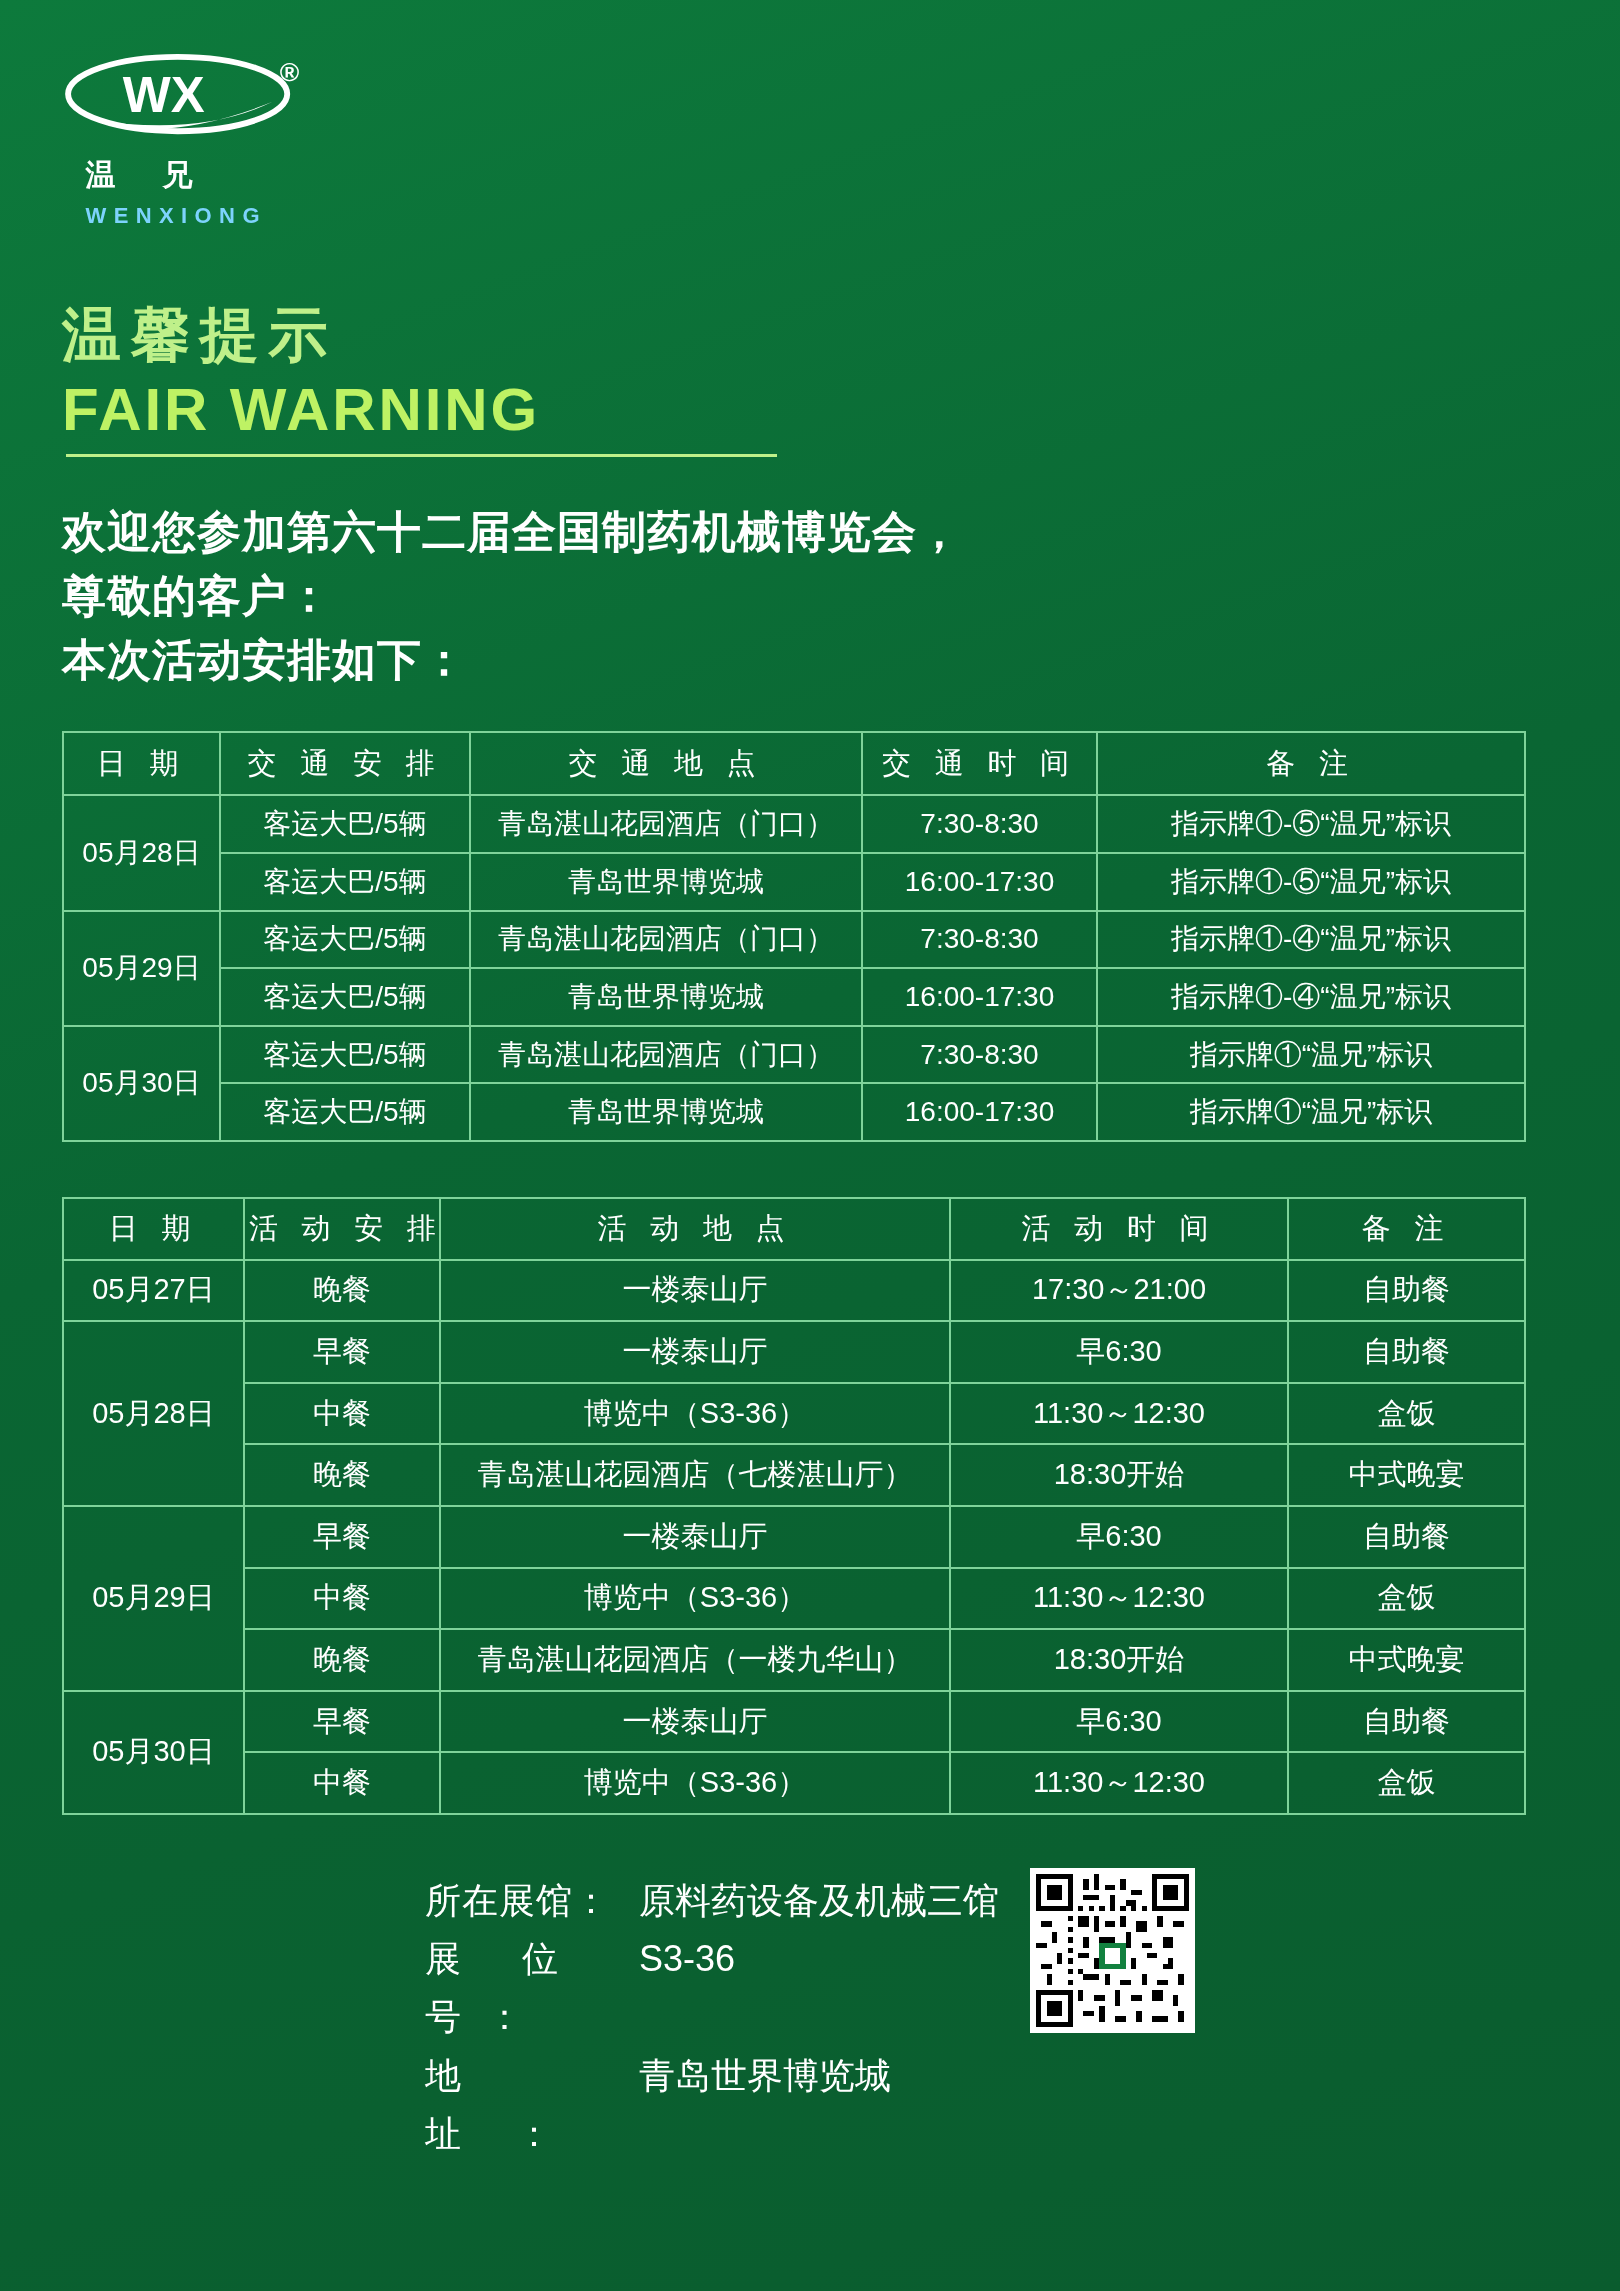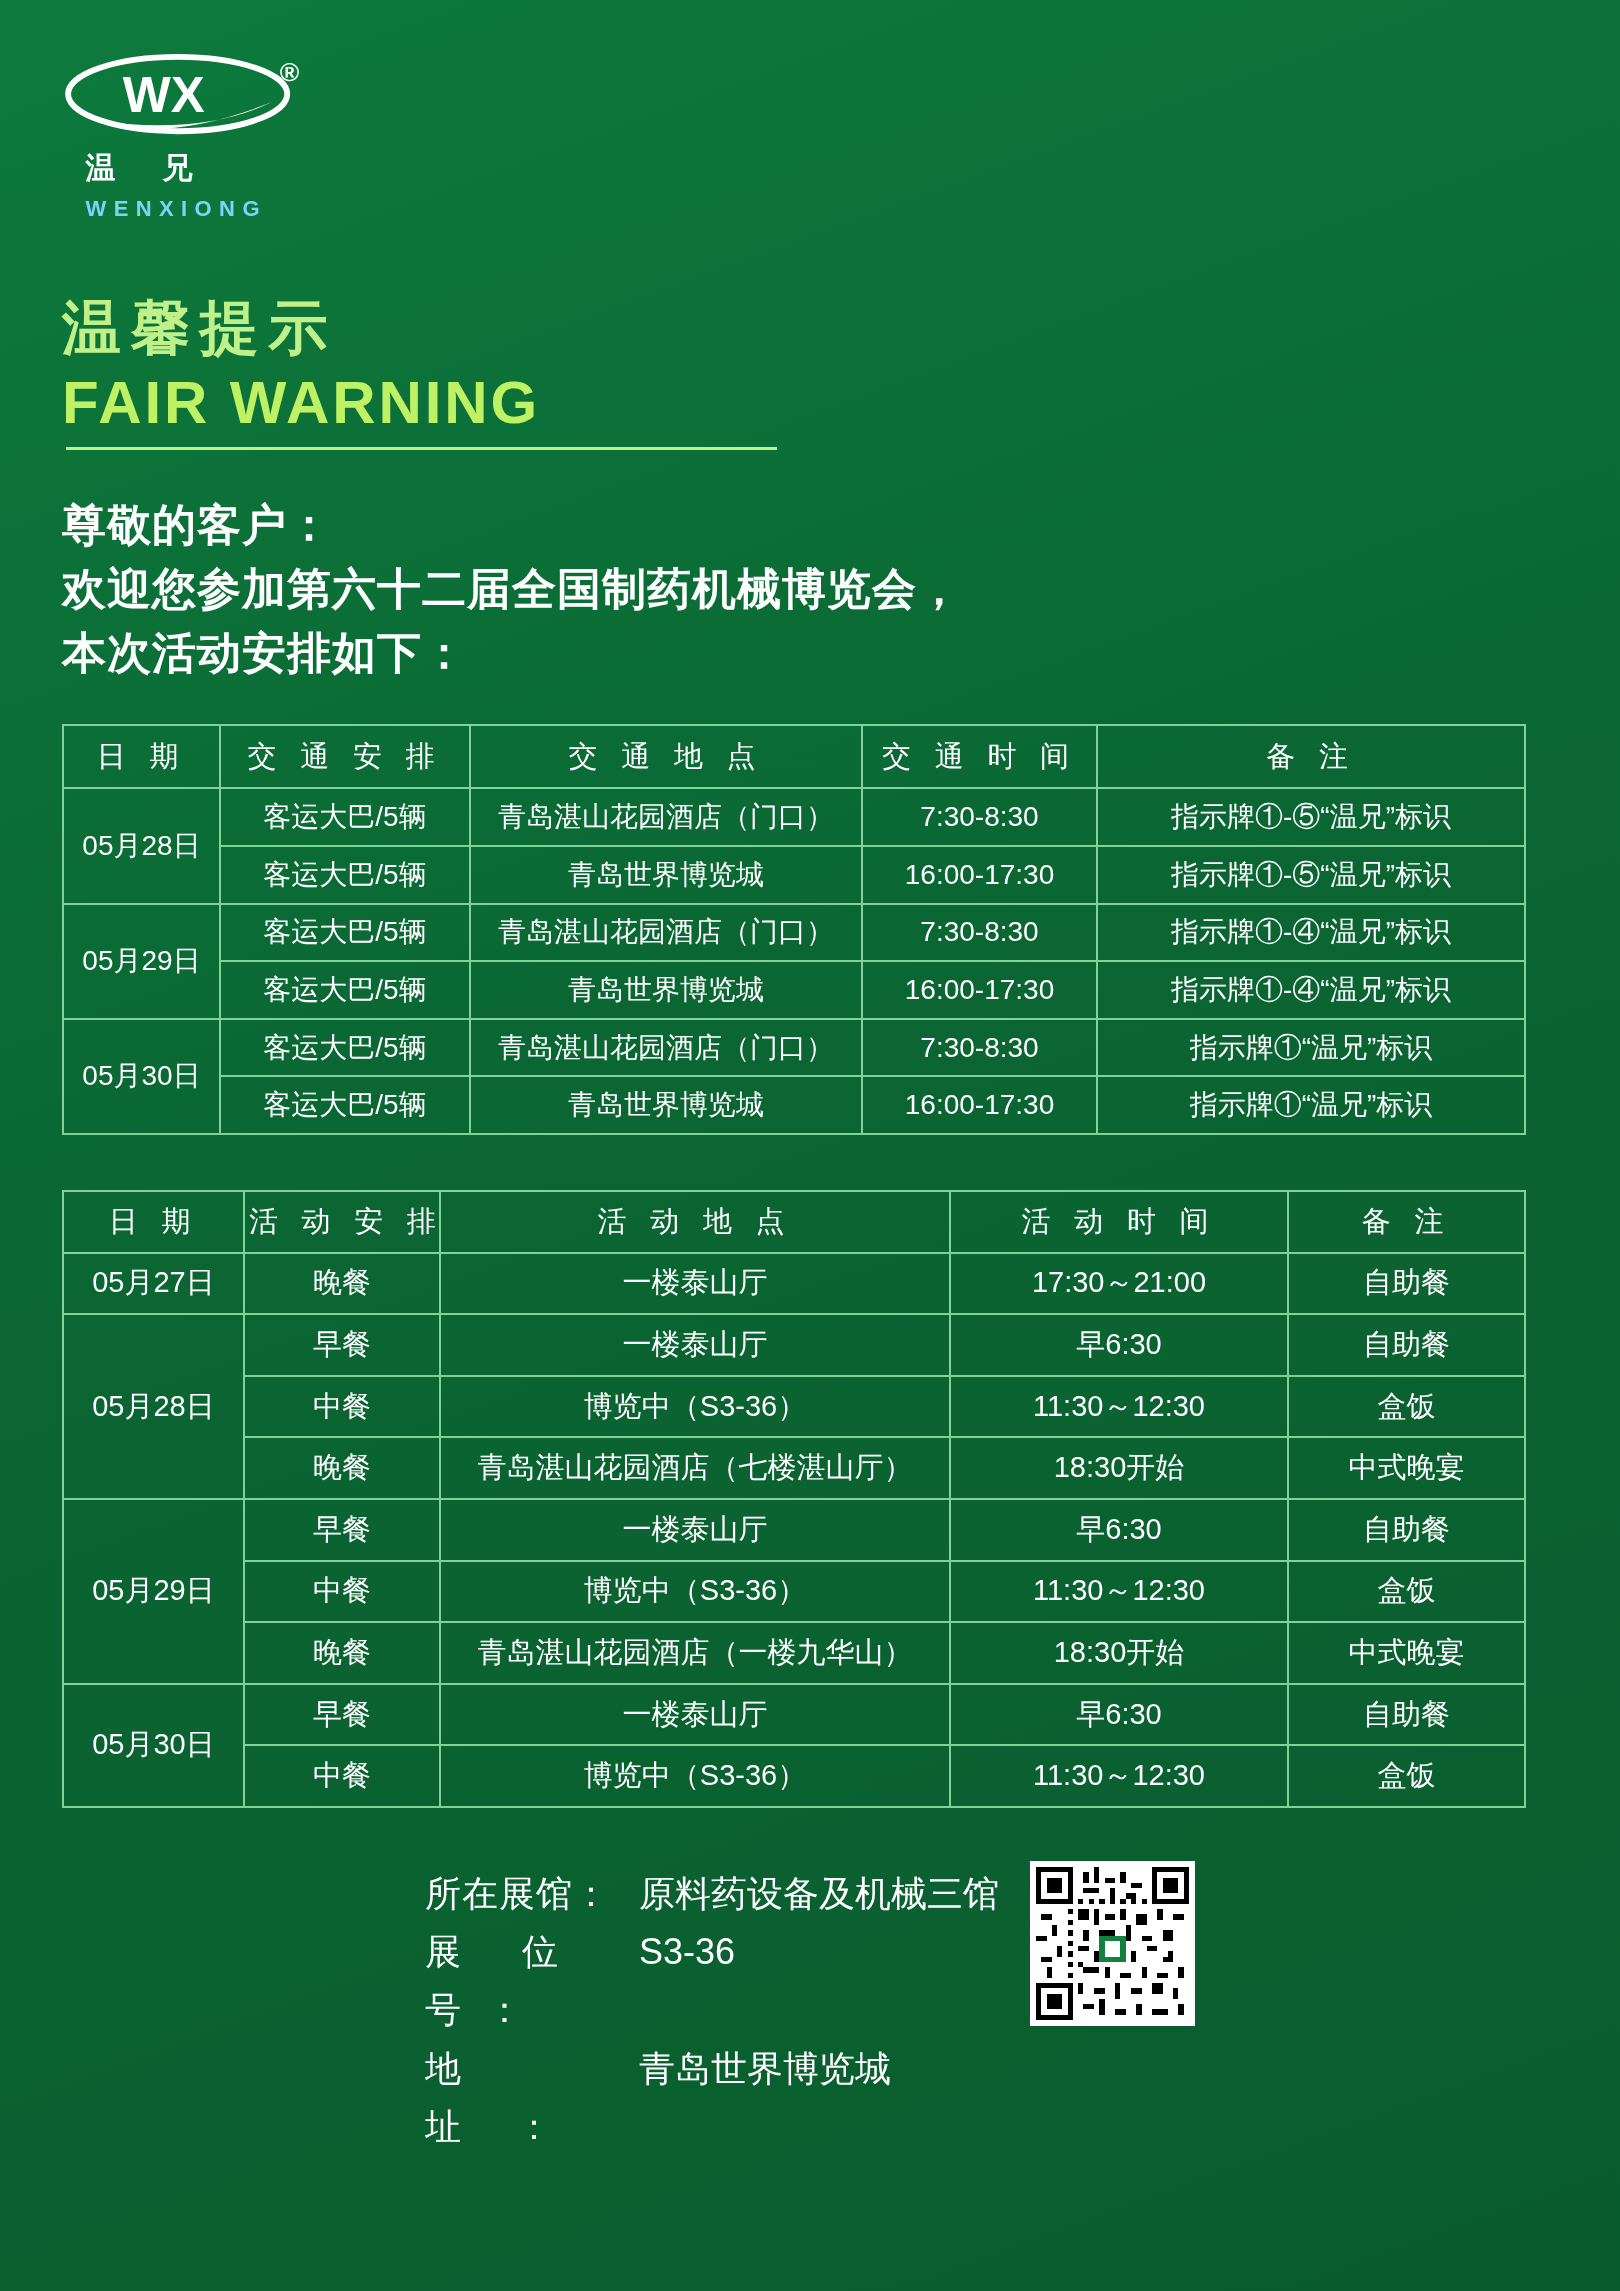--- a/index.html
+++ b/index.html
@@ -110,21 +110,21 @@
   .logo-oval svg { display: block; }
   .logo-reg {
     position: absolute;
     right: 7.8px;
     top: 5.9px;
     color: #ffffff;
     font-size: 26.5px;
     font-weight: bold;
   }
   .logo-cn {
-    margin-top: 7px;
+    margin-top: 14px;
     color: #ffffff;
     font-size: 30px;
     font-weight: bold;
     letter-spacing: 47px;
     padding-left: 23.5px;
   }
   .logo-en {
     color: #7dd3fc;
     font-size: 22px;
     font-weight: bold;
@@ -256,22 +256,22 @@
     <div class="logo-en">WENXIONG</div>
   </div>
 
   <div class="headline">
     <div class="headline-cn">温馨提示</div>
     <div class="headline-en">FAIR WARNING</div>
     <div class="headline-rule"></div>
   </div>
 
   <div class="salutation">
+    <div>欢迎您参加第六十二届全国制药机械博览会，</div>
     <div>尊敬的客户：</div>
-    <div>欢迎您参加第六十二届全国制药机械博览会，</div>
     <div>本次活动安排如下：</div>
   </div>
 
   <table class="t1">
     <colgroup>
       <col style="width:157px">
         <col style="width:250px">
         <col style="width:392px">
         <col style="width:235px">
         <col style="width:428px">

